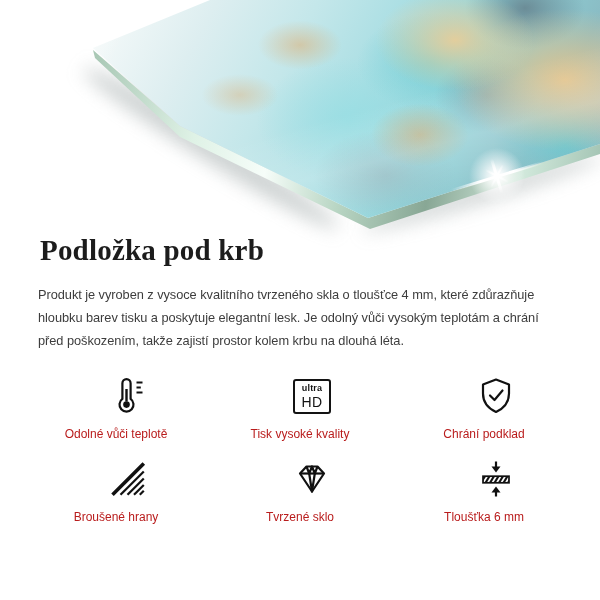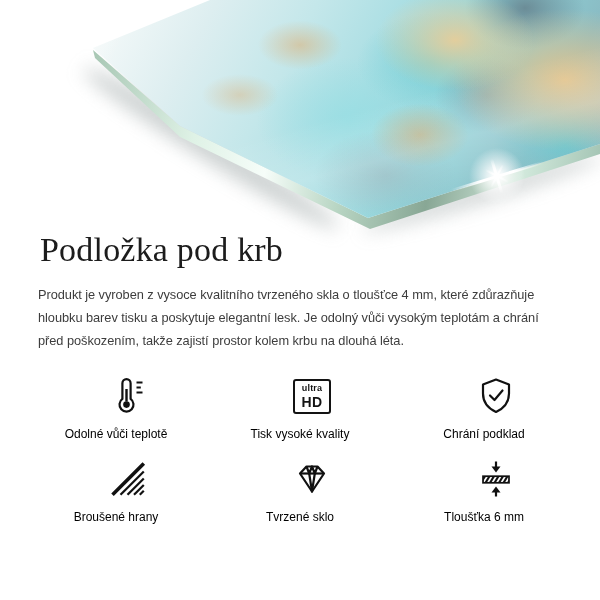--- a/index.html
+++ b/index.html
@@ -53,43 +53,43 @@
   .sparkle .r1 { width:96px; height:3px;   left:-48px; top:-1.5px;  transform:rotate(-17deg); }
   .sparkle .r2 { width:36px; height:2.5px; left:-18px; top:-1.25px; transform:rotate(73deg); }
   .sparkle .r3 { width:26px; height:2px;   left:-13px; top:-1px;    transform:rotate(28deg); opacity:.85; }
   .sparkle .r4 { width:26px; height:2px;   left:-13px; top:-1px;    transform:rotate(-62deg); opacity:.85; }
   .sparkle .core { left:-3px; top:-3px; width:6px; height:6px; border-radius:50%; background:#fff;
     box-shadow:0 0 6px 2px rgba(255,255,255,.9); }
   
   h1.title {
     margin:-2px 0 0; padding:0 40px;
     font-family:"Liberation Serif","DejaVu Serif",serif;
-    font-size:34px; line-height:32px; font-weight:400; color:#1c1c1c; letter-spacing:.2px;
+    font-size:29px; line-height:32px; font-weight:700; color:#1c1c1c; letter-spacing:.2px;
   }
   h1.title span { display:block; }
   p.desc {
     margin:17px 0 16px; padding:0 38px;
     font-size:12.8px; line-height:23px; color:#3d3d3d; letter-spacing:-.05px;
   }
   
   .features {
     margin-top:21px; padding:0 24px;
     display:grid; grid-template-columns:1fr 1fr 1fr; row-gap:15px;
   }
   .feature { display:flex; flex-direction:column; align-items:center; }
   .icon-box { height:46px; display:flex; align-items:center; justify-content:center;padding-left:24px; }
-  .feature-label { margin-top:8px; font-size:12px; color:#000000; }
+  .feature-label { margin-top:8px; font-size:12px; color:#b91c1c; }
   svg.ficon { stroke:#111; fill:none; stroke-width:2.2; }
   .uhd-box {
     width:34px; height:31px; border:2.6px solid #131313; border-radius:3px;
     display:flex; flex-direction:column; align-items:center; justify-content:center;
     color:#131313; line-height:1;
   }
   .uhd-top { font-size:9px; font-weight:700; letter-spacing:.2px; }
-  .uhd-bottom { font-size:14px; font-weight:700; letter-spacing:.3px; margin-top:2px; }
+  .uhd-bottom { font-size:14px; font-weight:400; letter-spacing:.3px; margin-top:2px; }
 </style>
 </head>
 <body>
 
 <div class="hero">
   <div class="shadow-a"></div>
   <div class="shadow-b"></div>
   <div class="glass-edge"></div>
   <div class="glass-art"></div>
   <div class="sparkle">

